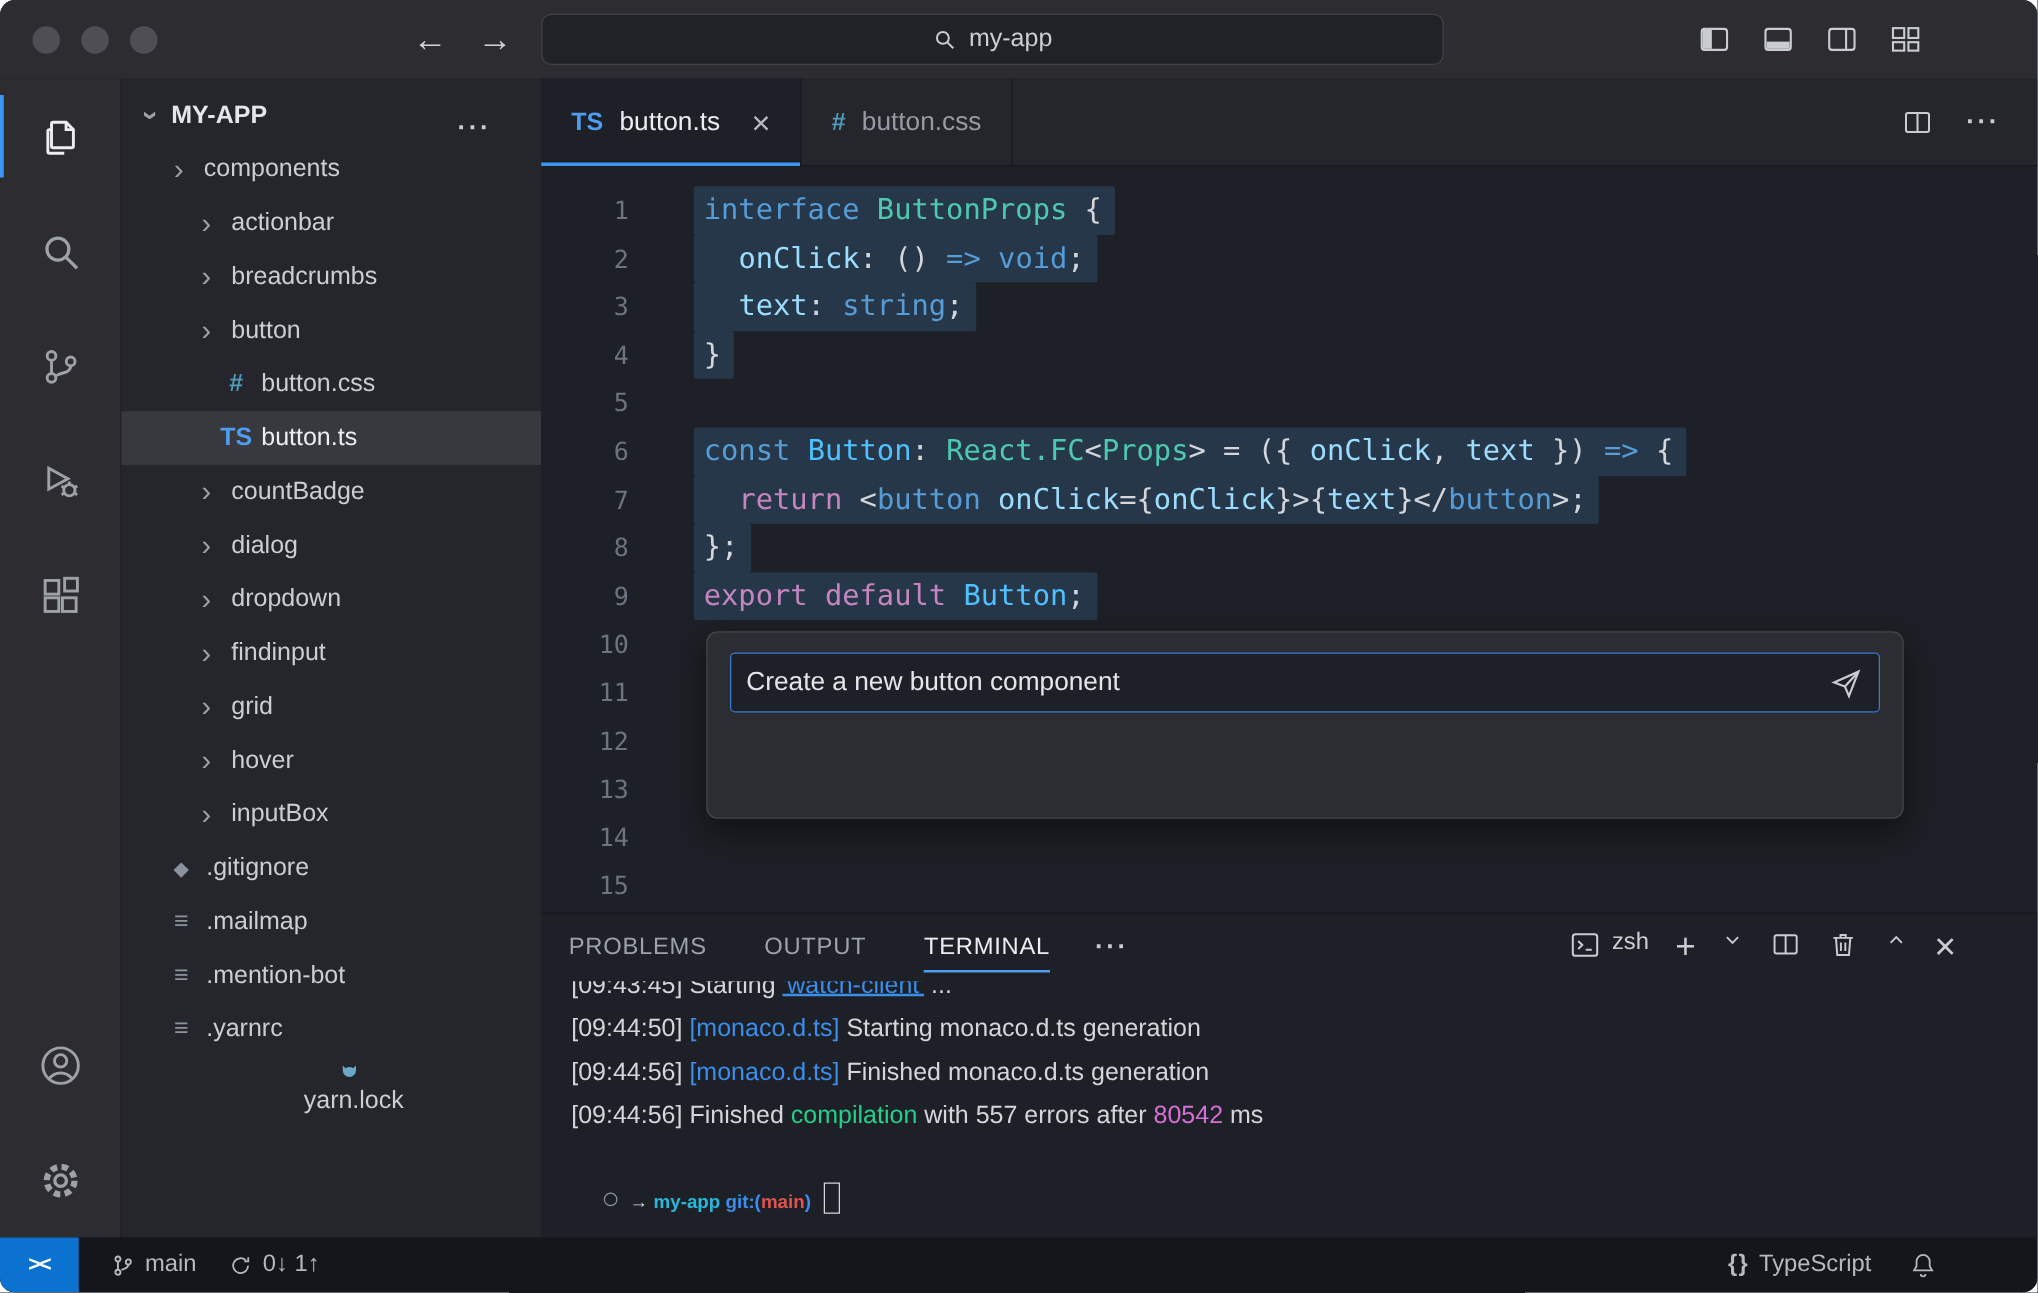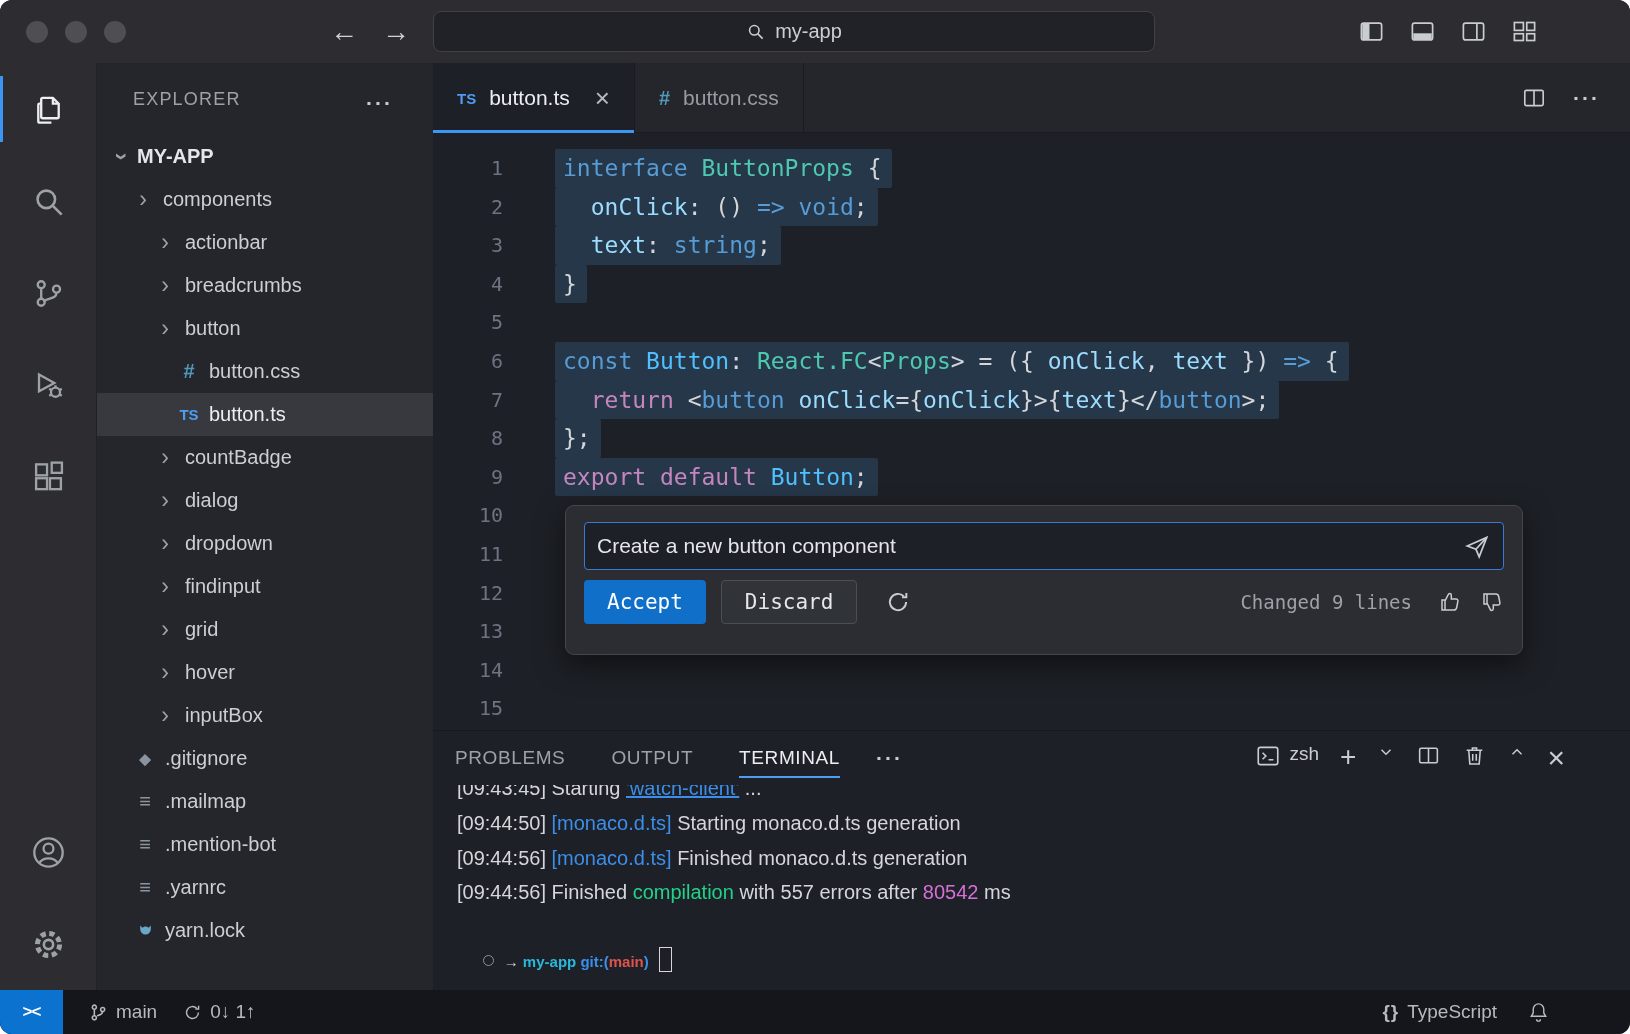--- a/index.html
+++ b/index.html
@@ -26,21 +26,21 @@
   .sidebar{position:absolute;left:97px;top:63px;width:336px;bottom:44px;background:#25262b;overflow:hidden}
   .sb-header{height:64px;padding:26px 0 0 36px;color:#9da1a8;font-size:18px;letter-spacing:1.2px}
   .sb-more{position:absolute;right:40px;top:28px;color:#c9ccd1;font-size:21px;font-weight:bold;letter-spacing:2px}
   .tree{padding-top:8px}
   .tree-row,.tree-root{height:43px;display:flex;align-items:center;color:#ccced3;font-size:20px;white-space:nowrap}
   .tree-root{padding-left:14px;color:#e4e6ea;font-weight:bold}
   .tree-row.selected{background:#37393f;color:#eceef1}
   .chev{color:#9da1a8;font-size:23px;width:20px;display:inline-block;text-align:center;margin-right:10px;line-height:1}
   .chev.down{transform:rotate(90deg);margin-right:6px}
   .ficon{width:24px;margin-right:8px;display:inline-flex;align-items:center;justify-content:center;font-weight:bold;flex:0 0 24px}
-  .ficon.ts{color:#4f9cf0;font-size:15px}
+  .ficon.ts{color:#4f9cf0;font-size:20px}
   .ficon.css{color:#519aba;font-size:20px}
   .ficon.git{color:#8b949e;font-size:15px}
   .ficon.file{color:#8b949e;font-size:20px;font-weight:normal}
 
   
   .editor-region{position:absolute;left:433px;top:63px;right:0;bottom:44px;background:#1d2026}
   .tabbar{position:absolute;left:0;top:0;right:0;height:70px;background:#25262b;display:flex;border-bottom:1px solid #1a1b1f}
   .tab{height:70px;display:flex;align-items:center;padding:0 24px;gap:11px;font-size:21px;color:#969ba3;border-right:1px solid #1a1b1f;position:relative}
   .tab.active{background:#1d2026;color:#eceef1;box-shadow:inset 0 -3px 0 0 #3c95f2}
   .tab .ficon{width:auto;flex:none;margin-right:2px}
@@ -192,21 +192,20 @@
     </div>
     <div class="ab-item">
       <svg viewBox="0 0 24 24" width="37" height="37" fill="none" stroke="currentColor">
           <circle cx="12" cy="12" r="7.2" stroke-width="3.2" stroke-dasharray="3.4 2.3"></circle>
           <circle cx="12" cy="12" r="3" stroke-width="1.7"></circle>
         </svg>
     </div>
   </div>
 
   <div class="sidebar">
-    <div class="sb-header">EXPLORER</div>
     <div class="sb-more more-dots">···</div>
     <div class="tree">
       <div class="tree-root">
         <span class="chev down">›</span>
         <span>MY-APP</span>
       </div>
       <div>
           <div class="tree-row" style="padding-left: 36px;">
             <span class="chev">›</span>
             <span class="tree-label">components</span>
@@ -268,21 +267,21 @@
             <span class="tree-label">.mailmap</span>
           </div>
           <div class="tree-row" style="padding-left: 36px;">
             <span class="ficon file">≡</span>
             <span class="tree-label">.mention-bot</span>
           </div>
           <div class="tree-row" style="padding-left: 36px;">
             <span class="ficon file">≡</span>
             <span class="tree-label">.yarnrc</span>
           </div>
-          <div class="tree-row" style="padding-left: 36px;">
+          <div class="tree-row" style="padding-left: 36px; flex-direction: column;">
             <span class="ficon yarn">
               <svg viewBox="0 0 16 16" width="17" height="17">
                 <path d="M3 3.2l2.1 2.1a5 5 0 0 1 5.8 0L13 3.2v3.6a5 5 0 1 1-10 0z" fill="#6aa7c9"></path>
               </svg>
             </span>
             <span class="tree-label">yarn.lock</span>
           </div>
         </div>
     </div>
   </div>
@@ -373,43 +372,20 @@
         </div>
 
       <div class="inline-chat">
         <div class="ic-input-wrap">
           <input class="ic-input" value="Create a new button component" style="">
           <span class="ic-send">
             <svg viewBox="0 0 24 24" width="26" height="26" fill="none" stroke="currentColor" stroke-width="1.6">
                 <path d="M3 12l18-8-7 18-3-7z"></path>
                 <path d="M21 4L11 15"></path>
               </svg>
-          </span>
-        </div>
-        <div class="ic-row">
-          <button class="btn accept">Accept</button>
-          <button class="btn discard">Discard</button>
-          <span class="ic-refresh">
-            <svg viewBox="0 0 24 24" width="26" height="26" fill="none" stroke="currentColor" stroke-width="1.8">
-                <path d="M19.5 12a7.5 7.5 0 1 1-2.2-5.3"></path>
-                <path d="M19.7 3.6v4h-4"></path>
-              </svg>
-          </span>
-          <span class="ic-right">
-            <span class="ic-changed">Changed 9 lines</span>
-            <span>
-              <svg viewBox="0 0 24 24" width="24" height="24" fill="none" stroke="currentColor" stroke-width="1.5">
-                  <path d="M4 10h3v10H4zM7 11l3.2-6.4c.3-.7.8-1.1 1.5-1.1 1 0 1.6.7 1.6 1.7V9h4.8c1.2 0 2 1 1.8 2.1l-1.2 6.4c-.3 1.5-1.2 2.5-2.8 2.5H7"></path>
-                </svg>
-            </span>
-            <span>
-              <svg viewBox="0 0 24 24" width="24" height="24" fill="none" stroke="currentColor" stroke-width="1.5" style="transform:scale(1,-1)">
-                  <path d="M4 10h3v10H4zM7 11l3.2-6.4c.3-.7.8-1.1 1.5-1.1 1 0 1.6.7 1.6 1.7V9h4.8c1.2 0 2 1 1.8 2.1l-1.2 6.4c-.3 1.5-1.2 2.5-2.8 2.5H7"></path>
-                </svg>
-            </span>
           </span>
         </div>
       </div>
     </div>
 
     <div class="panel">
       <div class="panel-header">
         <div class="panel-tabs">
           <span class="ptab">PROBLEMS</span>
           <span class="ptab">OUTPUT</span>

